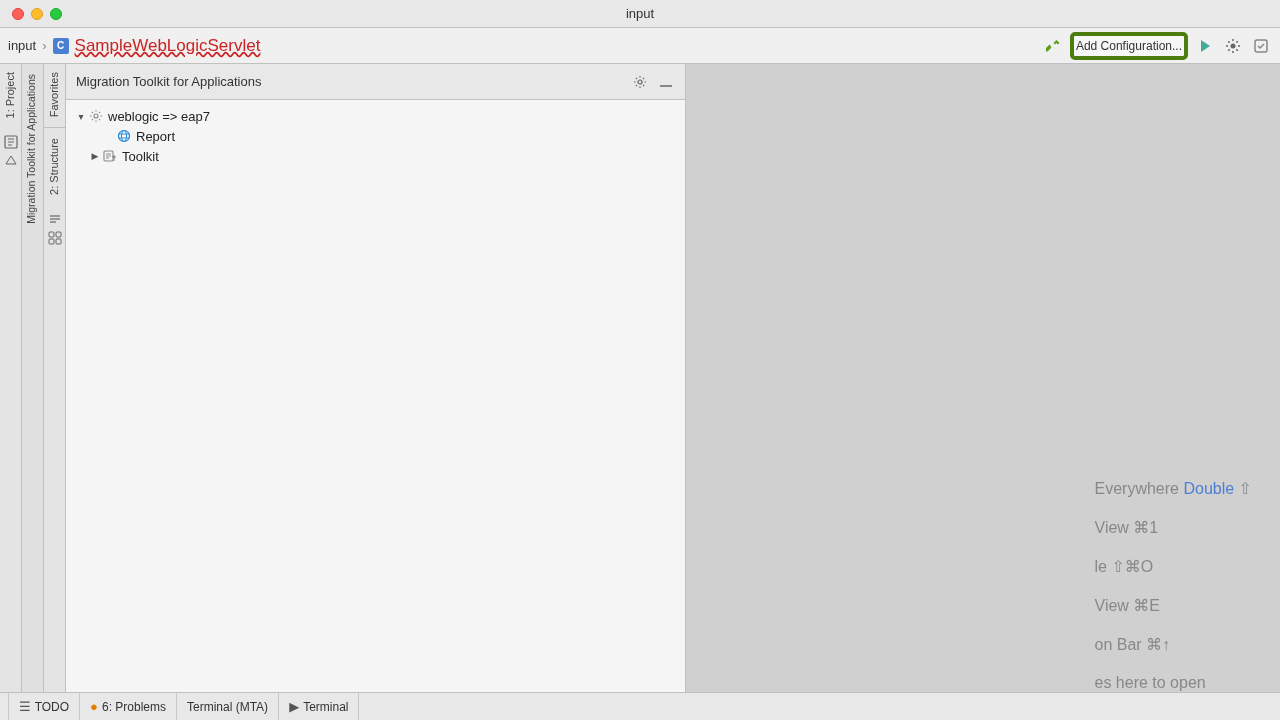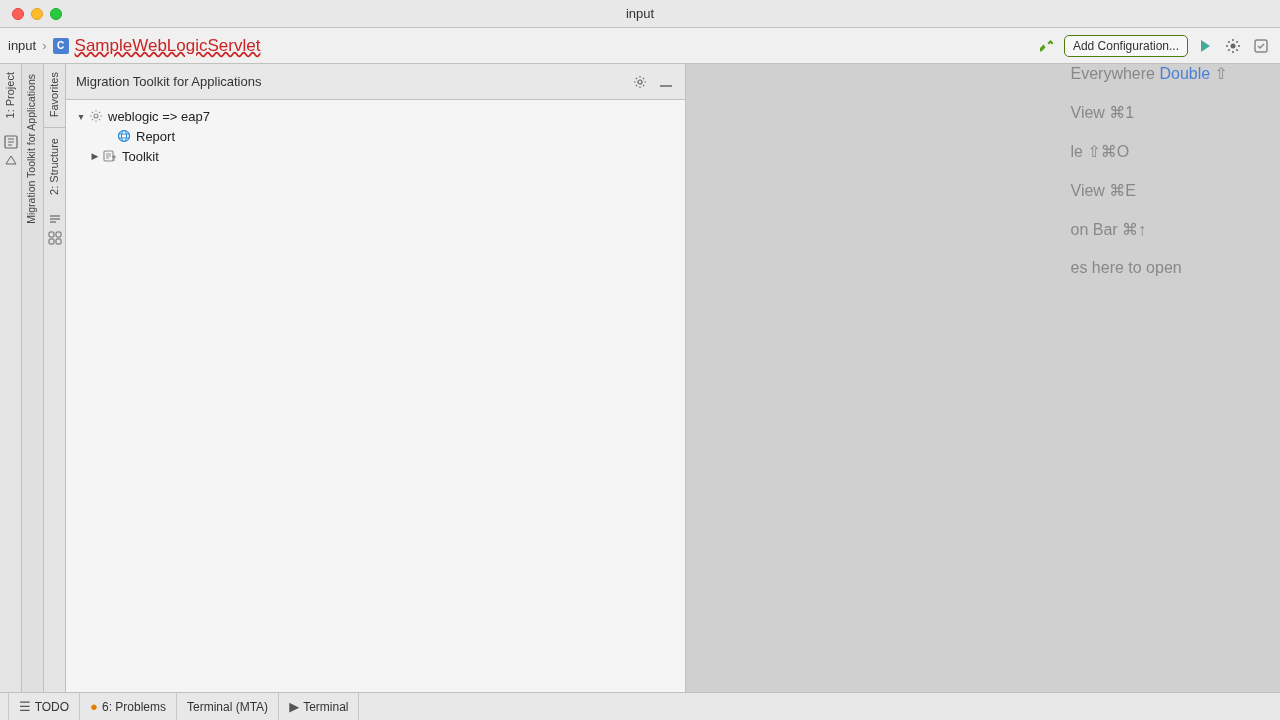--- a/index.html
+++ b/index.html
@@ -92,23 +92,23 @@
       cursor: pointer;
       padding: 3px;
       border-radius: 3px;
       display: flex;
       align-items: center;
       justify-content: center;
       color: #555;
     }
     .add-config-btn {
       background: #f7f7f7;
-      border: 1px solid #4d7c0f;
+      border: 4px solid #4d7c0f;
       border-radius: 5px;
-      padding: 3px 8px;
+      padding: 3px 2px;
       font-size: 12px;
       cursor: pointer;
       color: #333;
     }
 
     
     .main-content {
       display: flex;
       flex: 1;
       overflow: hidden;
@@ -190,23 +190,23 @@
       font-size: 13px;
       color: #222;
       text-align: right;
     }
 
     
     .right-content {
       flex: 1;
       background: #d0d0d0;
       display: flex;
-      align-items: flex-start;
+      align-items: flex-end;
       justify-content: flex-end;
-      padding-right: 52px;
+      padding-right: 28px;
       overflow: hidden;
       position: relative;
     }
     .shortcut-hints {
       display: flex;
       flex-direction: column;
       gap: 20px;
       align-items: flex-start;
     }
     .shortcut-line {

